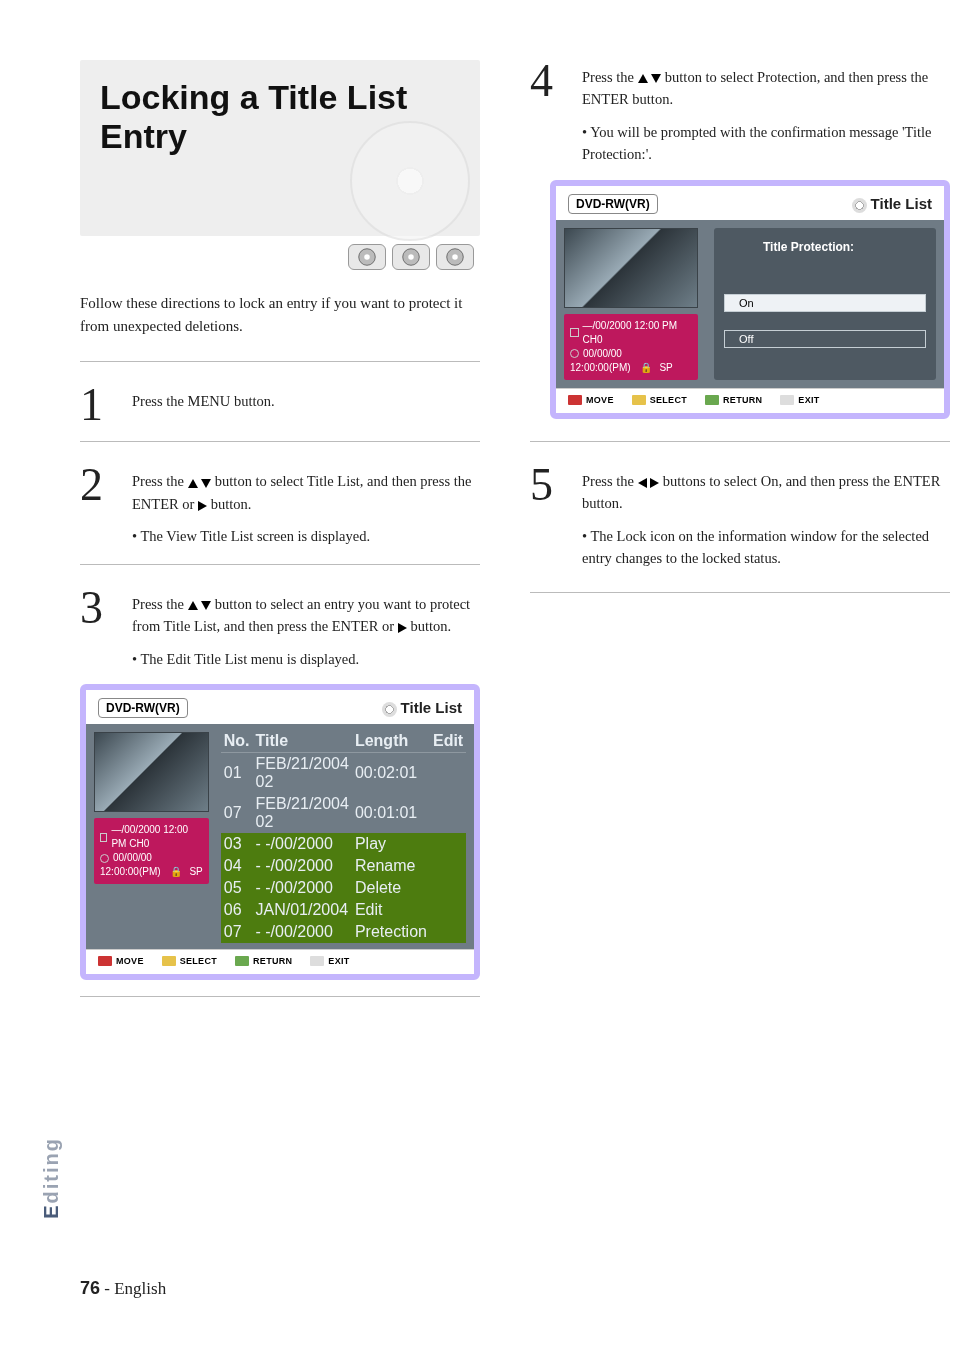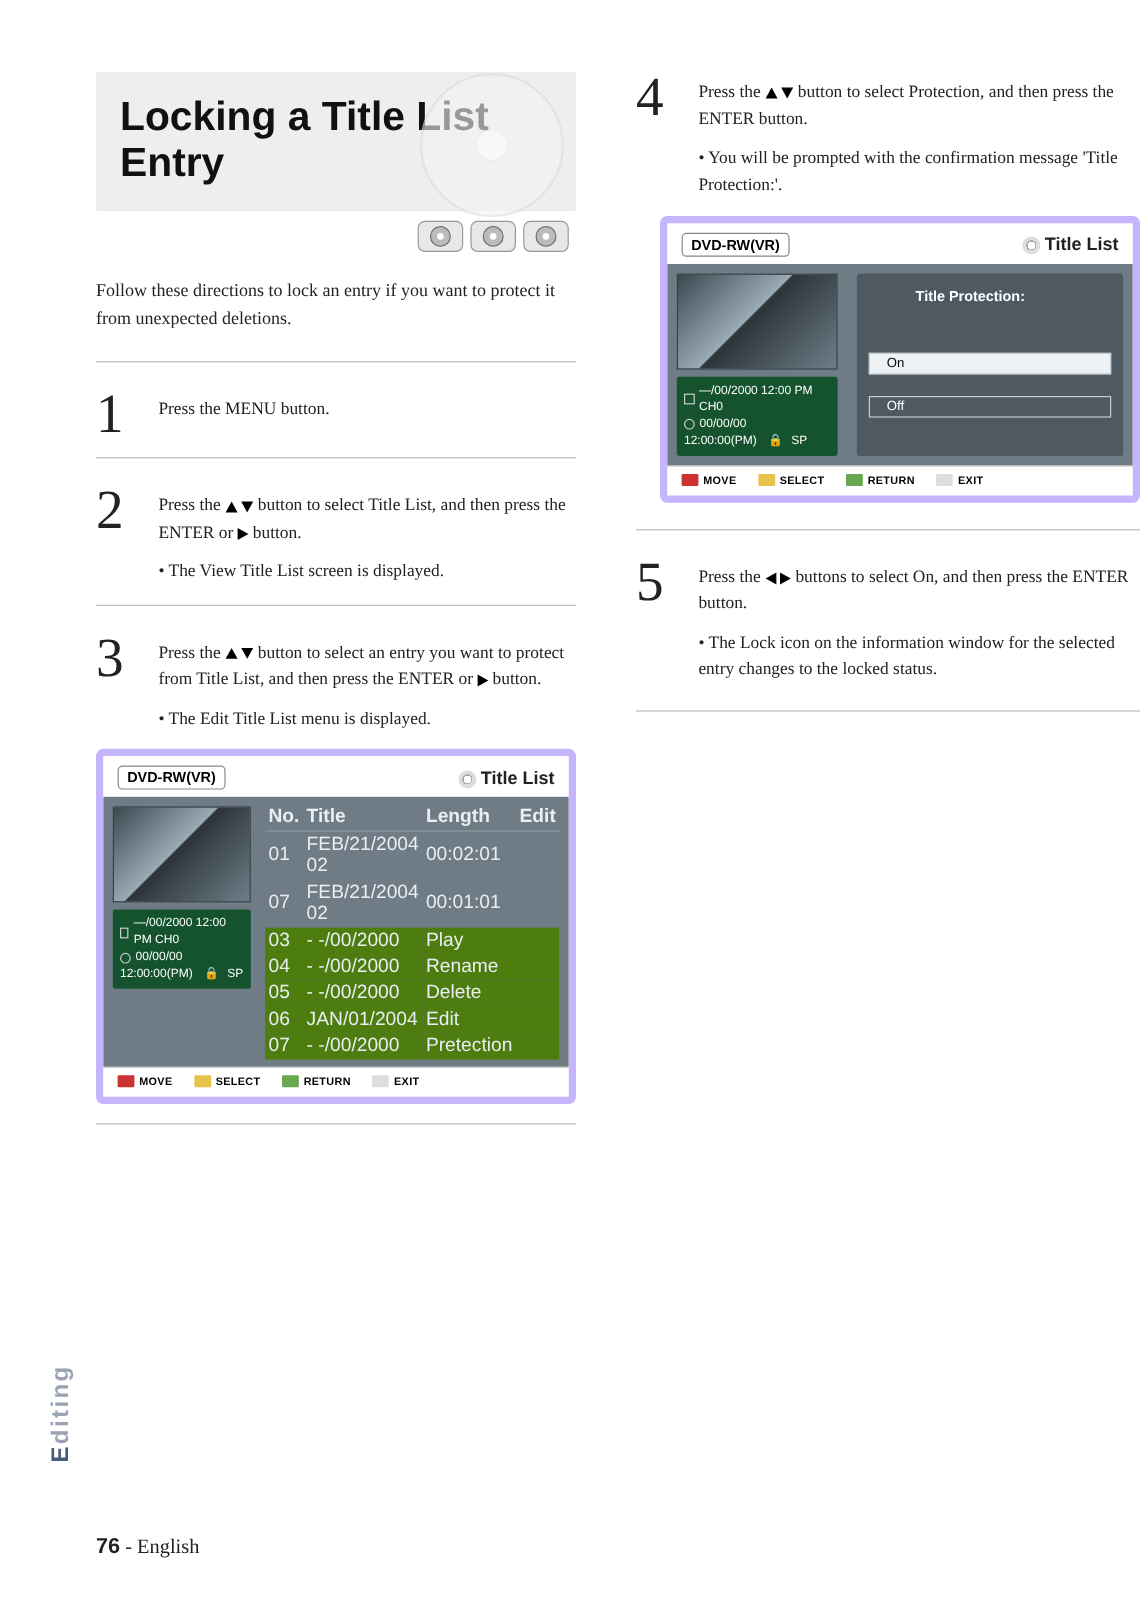--- a/index.html
+++ b/index.html
@@ -16,21 +16,21 @@
     display: flex;
     gap: 50px;
   }
   .col { flex: 1; }
   .title-block {
     background: #eee;
     padding: 18px 20px 10px 20px;
     border-radius: 2px;
     position: relative;
     margin-bottom: 8px;
-    height: 116px;
+    height: 176px;
   }
   .title-text {
     font-family: Arial, Helvetica, sans-serif;
     font-weight: bold;
     font-size: 34px;
     line-height: 1.15;
     color: #111;
   }
   .disc-ghost {
     position: absolute;
@@ -138,21 +138,21 @@
     width: 150px;
     padding: 8px;
   }
   .osd-preview .thumb {
     width: 100%; height: 80px;
     background: linear-gradient(135deg,#3c4850 0%,#99aab5 45%,#2c343a 46%,#6e7e88 100%);
     border: 1px solid #3a4248;
     margin-bottom: 6px;
   }
   .osd-preview .info {
-    background: #14532d;
+    background: #be185d;
     font-size: 10px;
     line-height: 1.4;
     padding: 5px 6px;
     border-radius: 2px;
   }
   .osd-preview .info .row { display: flex; align-items: center; gap: 4px; }
   .sq { width:9px; height:9px; border:1px solid #ccc; display:inline-block; }
   .clk { width:9px; height:9px; border:1px solid #ccc; border-radius:50%; display:inline-block; }
   .osd-list {
     flex: 1;

